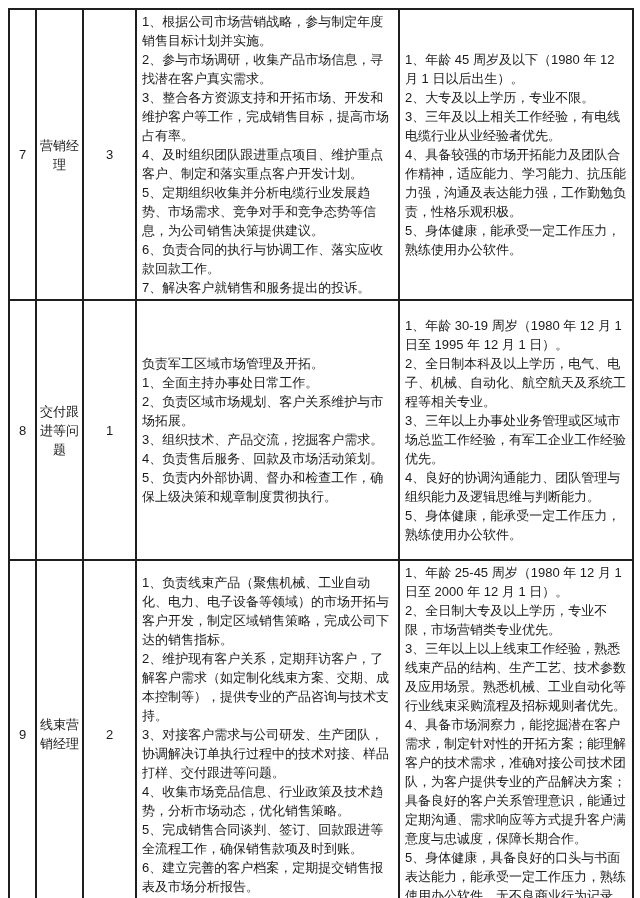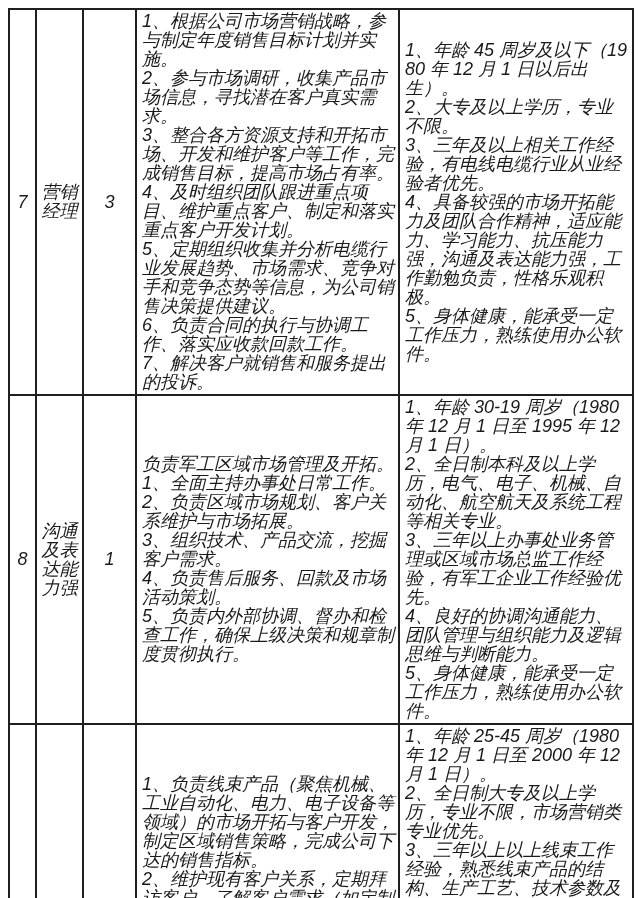--- a/index.html
+++ b/index.html
@@ -18,25 +18,24 @@
   }
   table.job-table {
     border-collapse: collapse;
     table-layout: fixed;
     width: 624px;
     color: #1a1a1a;
   }
   table.job-table td {
     border: 2px solid #1f1f1f;
     vertical-align: middle;
-    font-size: 18px;
+    font-size: 13px;
     line-height: 19px;
     box-sizing: border-box;
     overflow: hidden;
-    font-style: italic;
   }
   td.c-no {
     text-align: center;
     padding: 0 2px;
   }
   td.c-pos {
     text-align: center;
     padding: 0 0;
     word-break: break-all;
   }
@@ -79,21 +78,21 @@
 6、负责合同的执行与协调工作、落实应收款回款工作。
 7、解决客户就销售和服务提出的投诉。</td>
         <td class="c-req">1、年龄 45 周岁及以下（1980 年 12 月 1 日以后出生）。
 2、大专及以上学历，专业不限。
 3、三年及以上相关工作经验，有电线电缆行业从业经验者优先。
 4、具备较强的市场开拓能力及团队合作精神，适应能力、学习能力、抗压能力强，沟通及表达能力强，工作勤勉负责，性格乐观积极。
 5、身体健康，能承受一定工作压力，熟练使用办公软件。</td>
       </tr>
       <tr class="r8">
         <td class="c-no">8</td>
-        <td class="c-pos">沟通及表达能力强</td>
+        <td class="c-pos">交付跟进等问题</td>
         <td class="c-cnt">1</td>
         <td class="c-duty">负责军工区域市场管理及开拓。
 1、全面主持办事处日常工作。
 2、负责区域市场规划、客户关系维护与市场拓展。
 3、组织技术、产品交流，挖掘客户需求。
 4、负责售后服务、回款及市场活动策划。
 5、负责内外部协调、督办和检查工作，确保上级决策和规章制度贯彻执行。</td>
         <td class="c-req">1、年龄 30-19 周岁（1980 年 12 月 1 日至 1995 年 12 月 1 日）。
 2、全日制本科及以上学历，电气、电子、机械、自动化、航空航天及系统工程等相关专业。
 3、三年以上办事处业务管理或区域市场总监工作经验，有军工企业工作经验优先。

